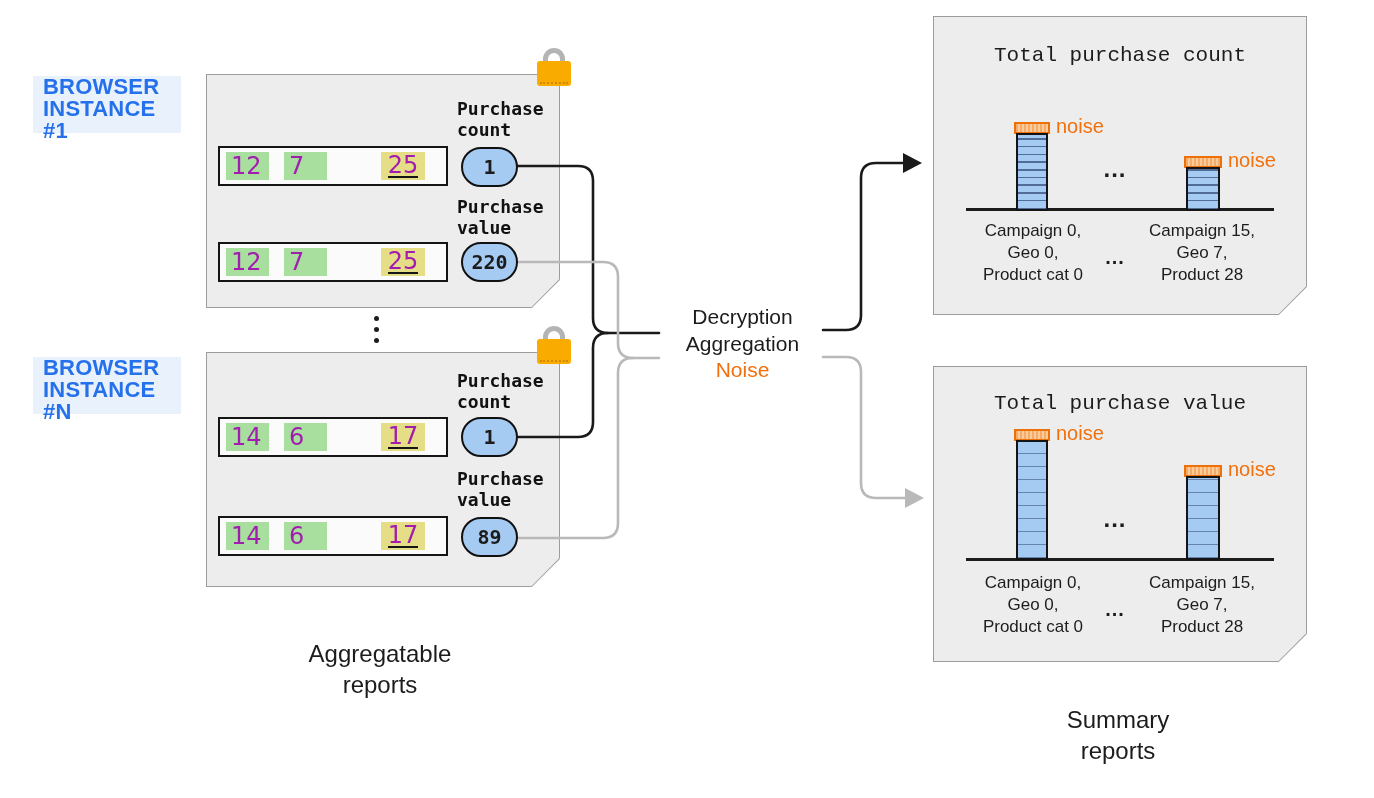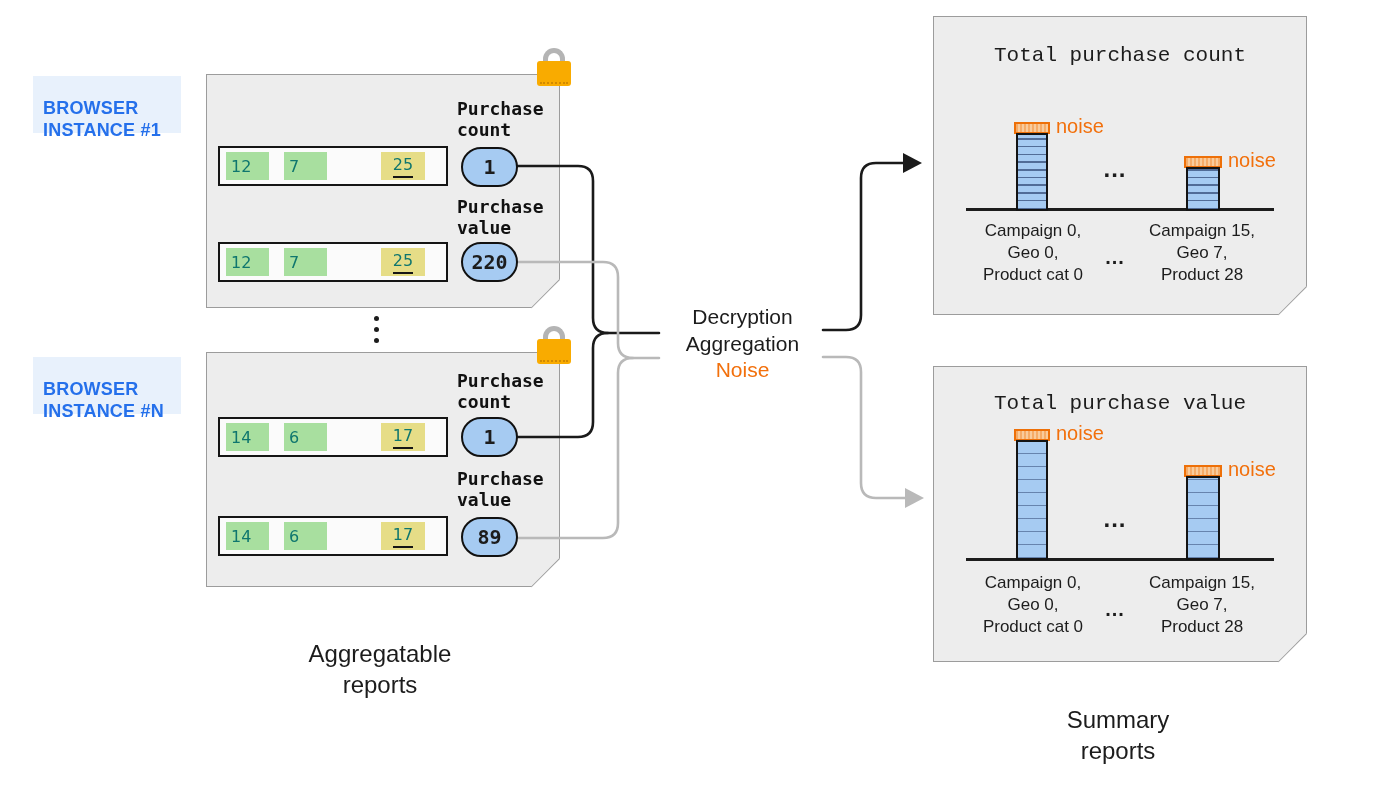--- a/index.html
+++ b/index.html
@@ -6,41 +6,41 @@
   *{box-sizing:border-box;}
   .canvas{
     position:relative;width:1374px;height:798px;background:#fff;overflow:hidden;
     font-family:"Liberation Sans",sans-serif;color:#1c1c1c;
   }
   .prelines{white-space:pre-line;}
 
   
   .inst-label{
     position:absolute;width:148px;height:57px;background:#e8f1fc;color:#2570eb;
-    font-weight:bold;font-size:18px;line-height:22px;padding:21px 0 0 10px;
+    font-weight:bold;font-size:22px;line-height:22px;padding:0 0 0 10px;
     white-space:pre-line;letter-spacing:0.2px;
   }
 
   
   .panel{
     position:absolute;background:#ededed;border:1.5px solid #9c9c9c;
   }
   .panel::after{
     content:"";position:absolute;right:-21px;bottom:-21px;width:40px;height:40px;
     background:#fff;border-left:1.5px solid #9c9c9c;transform:rotate(45deg);
   }
 
   
   .data-row{
     position:absolute;background:#fbfbfb;border:2.5px solid #151515;
     display:flex;align-items:center;padding:0 21px 0 6px;gap:15px;
   }
   .cell{
     height:28px;display:flex;align-items:center;padding-left:5px;
-    font-family:"DejaVu Sans",sans-serif;font-size:16px;color:#0f766e;
+    font-family:"DejaVu Sans",sans-serif;font-size:24px;color:#a21caf;
   }
   .cell.green{width:43px;background:#a8df9f;}
   .cell.yellow{width:44px;background:#e6dd87;margin-left:auto;justify-content:center;padding-left:0;}
   .cell.yellow .u{border-bottom:2.5px solid #151515;line-height:22px;}
 
   
   .metric-label{
     position:absolute;font-family:"DejaVu Sans Mono",monospace;font-weight:bold;
     font-size:18px;line-height:21px;white-space:pre-line;color:#111;
   }

